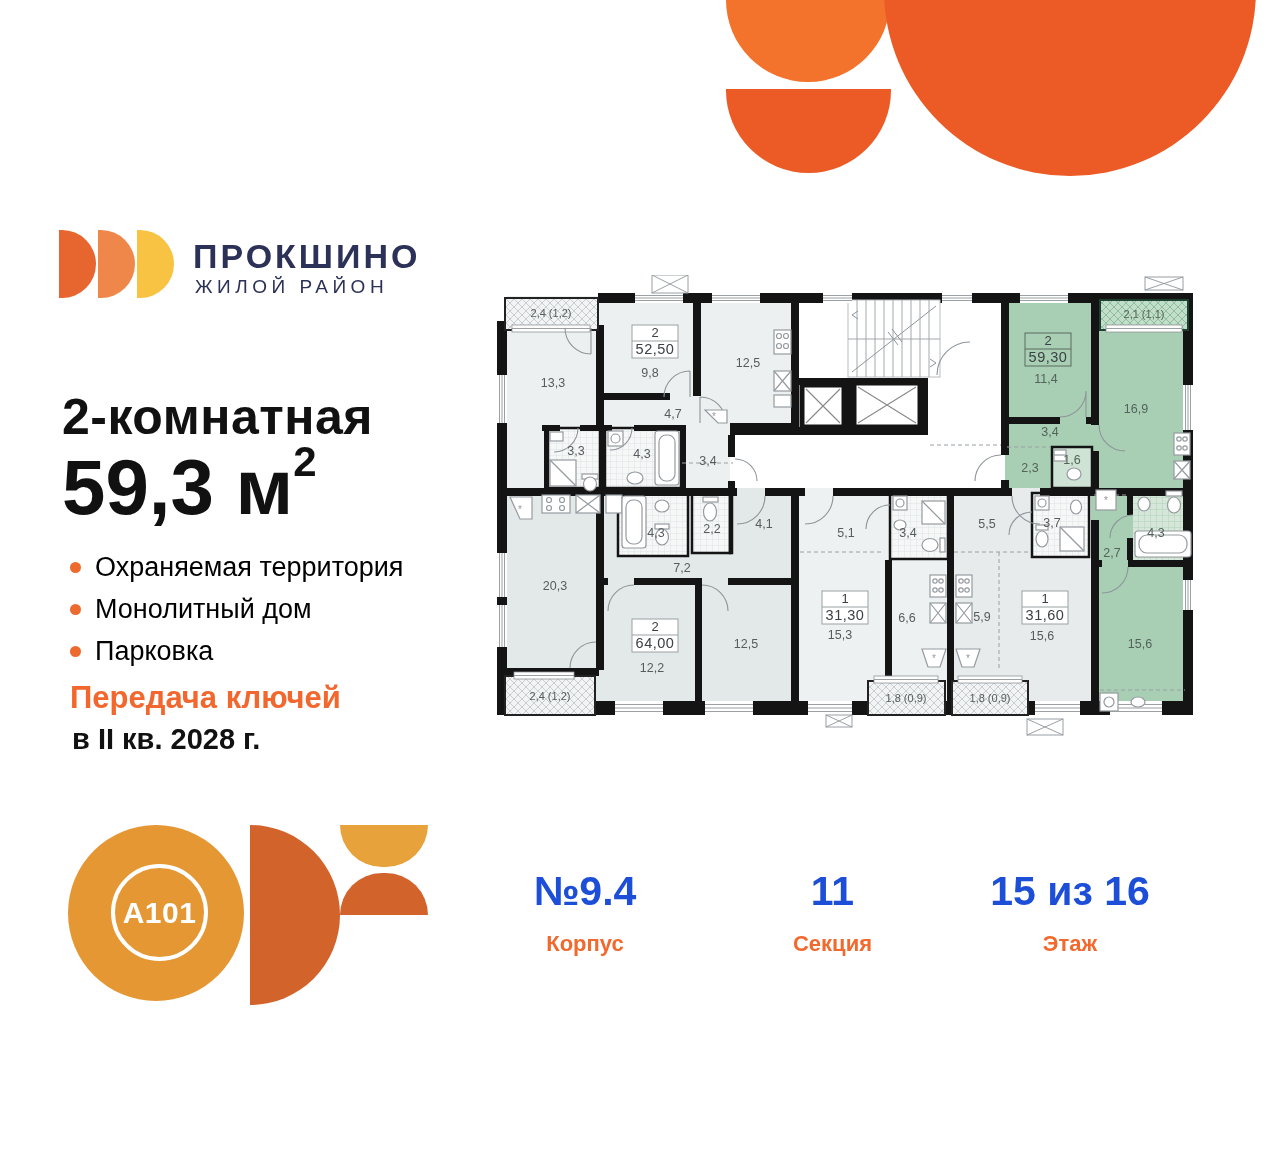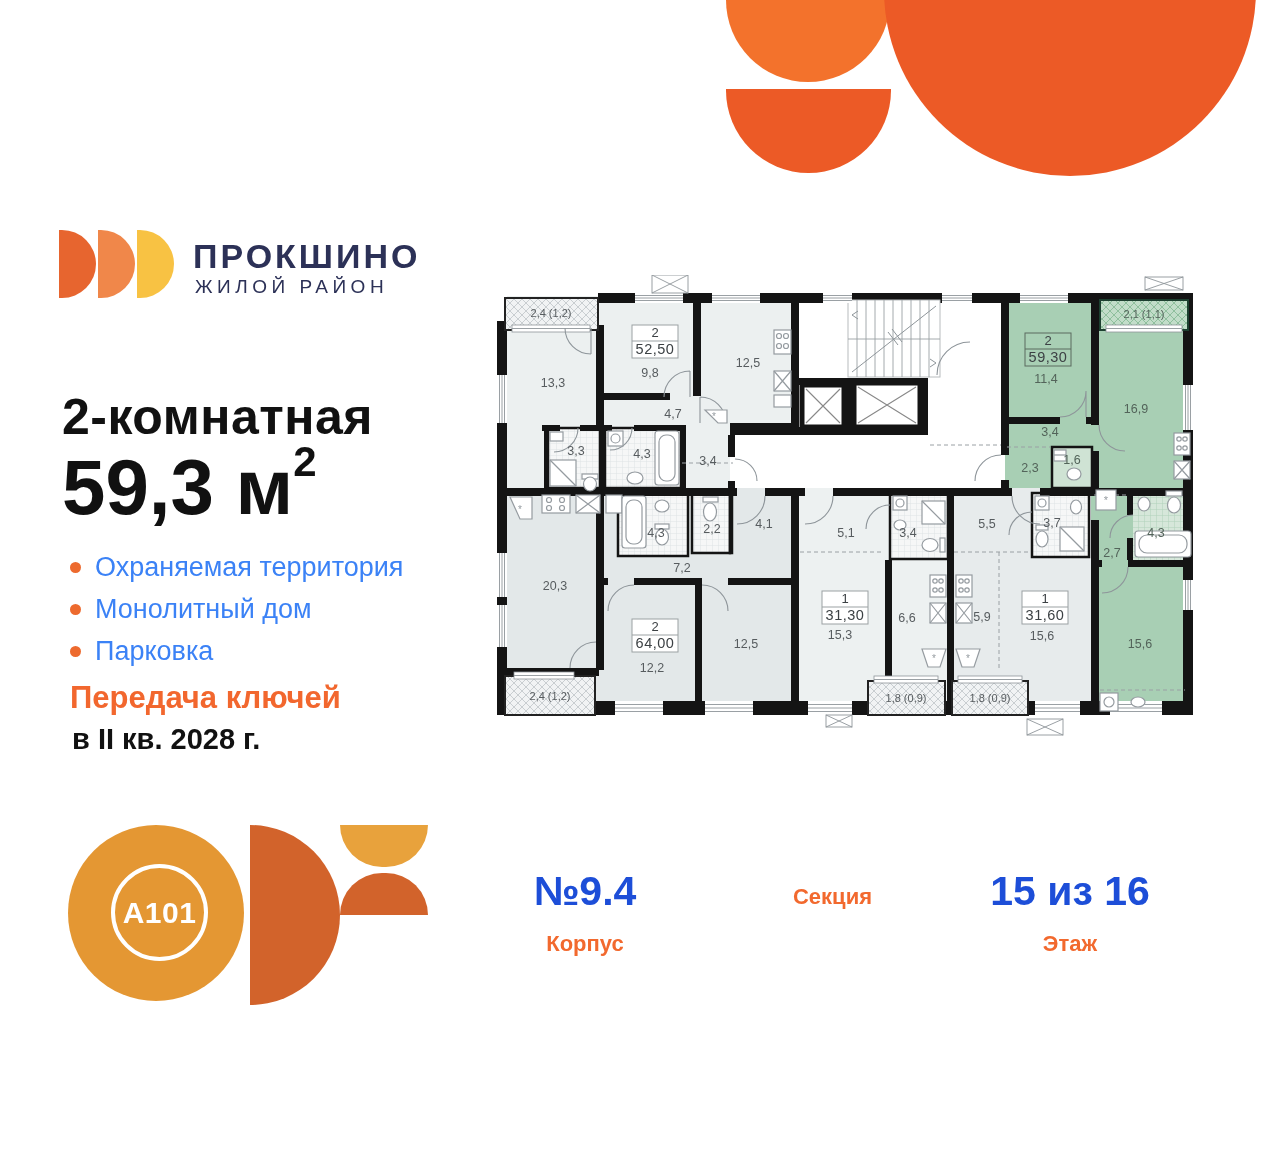--- a/index.html
+++ b/index.html
@@ -18,21 +18,21 @@
   .arc2{left:98px;background:#F0874A;}
   .arc3{left:137px;background:#F8C243;}
   .brand-name{left:193px;top:237px;font-size:34px;font-weight:700;color:#2C3157;letter-spacing:3px;}
   .brand-tagline{left:195px;top:276px;font-size:19px;font-weight:500;color:#2C3157;letter-spacing:4.5px;}
 
   
   .headline{left:62px;top:388px;font-size:50px;font-weight:800;color:#111;letter-spacing:0.5px;}
   .area-line{left:62px;top:438px;font-size:78px;font-weight:800;color:#111;}
   .area-line sup{font-size:42px;font-weight:800;vertical-align:38px;}
   .features{left:70px;top:552px;display:flex;flex-direction:column;gap:11px;}
-  .feature{display:flex;align-items:center;gap:14px;font-size:27px;color:#3b82f6;font-weight:500;}
+  .feature{display:flex;align-items:center;gap:14px;font-size:27px;color:#000000;font-weight:500;}
   .feature .dot{width:11px;height:11px;border-radius:50%;background:#ED6A2E;flex:0 0 auto;}
   .handover1{left:70px;top:680px;font-size:31px;font-weight:700;color:#F2672E;}
   .handover2{left:72px;top:723px;font-size:29px;font-weight:700;color:#111;}
 
   
   .a101-circle{left:68px;top:825px;width:176px;height:176px;border-radius:50%;background:#E49733;}
   .a101-ring{left:111px;top:864px;width:89px;height:89px;border:4.5px solid #fff;border-radius:50%;
              display:flex;align-items:center;justify-content:center;color:#fff;font-size:30px;font-weight:700;letter-spacing:0.5px;}
   .a101-half{left:250px;top:825px;width:90px;height:180px;border-radius:0 90px 90px 0;background:#D2632B;}
   .a101-top{left:340px;top:825px;width:88px;height:42px;border-radius:0 0 44px 44px;background:#E8A23C;}
@@ -102,20 +102,21 @@
   <div class="abs a101-ring">A101</div>
   <div class="abs a101-half"></div>
   <div class="abs a101-top"></div>
   <div class="abs a101-bot"></div>
 
   <div class="abs info-col col-korpus">
     <div class="info-value">№9.4</div>
     <div class="info-label">Корпус</div>
   </div>
   <div class="abs info-col col-sektsiya">
+    <div class="info-value">11</div>
     <div class="info-label">Секция</div>
   </div>
   <div class="abs info-col col-etazh">
     <div class="info-value">15 из 16</div>
     <div class="info-label">Этаж</div>
   </div>
 
   <svg class="abs plan" width="720" height="470" viewBox="0 0 720 470">
     <defs>
       <pattern id="hatchGray" patternUnits="userSpaceOnUse" width="8" height="8">

